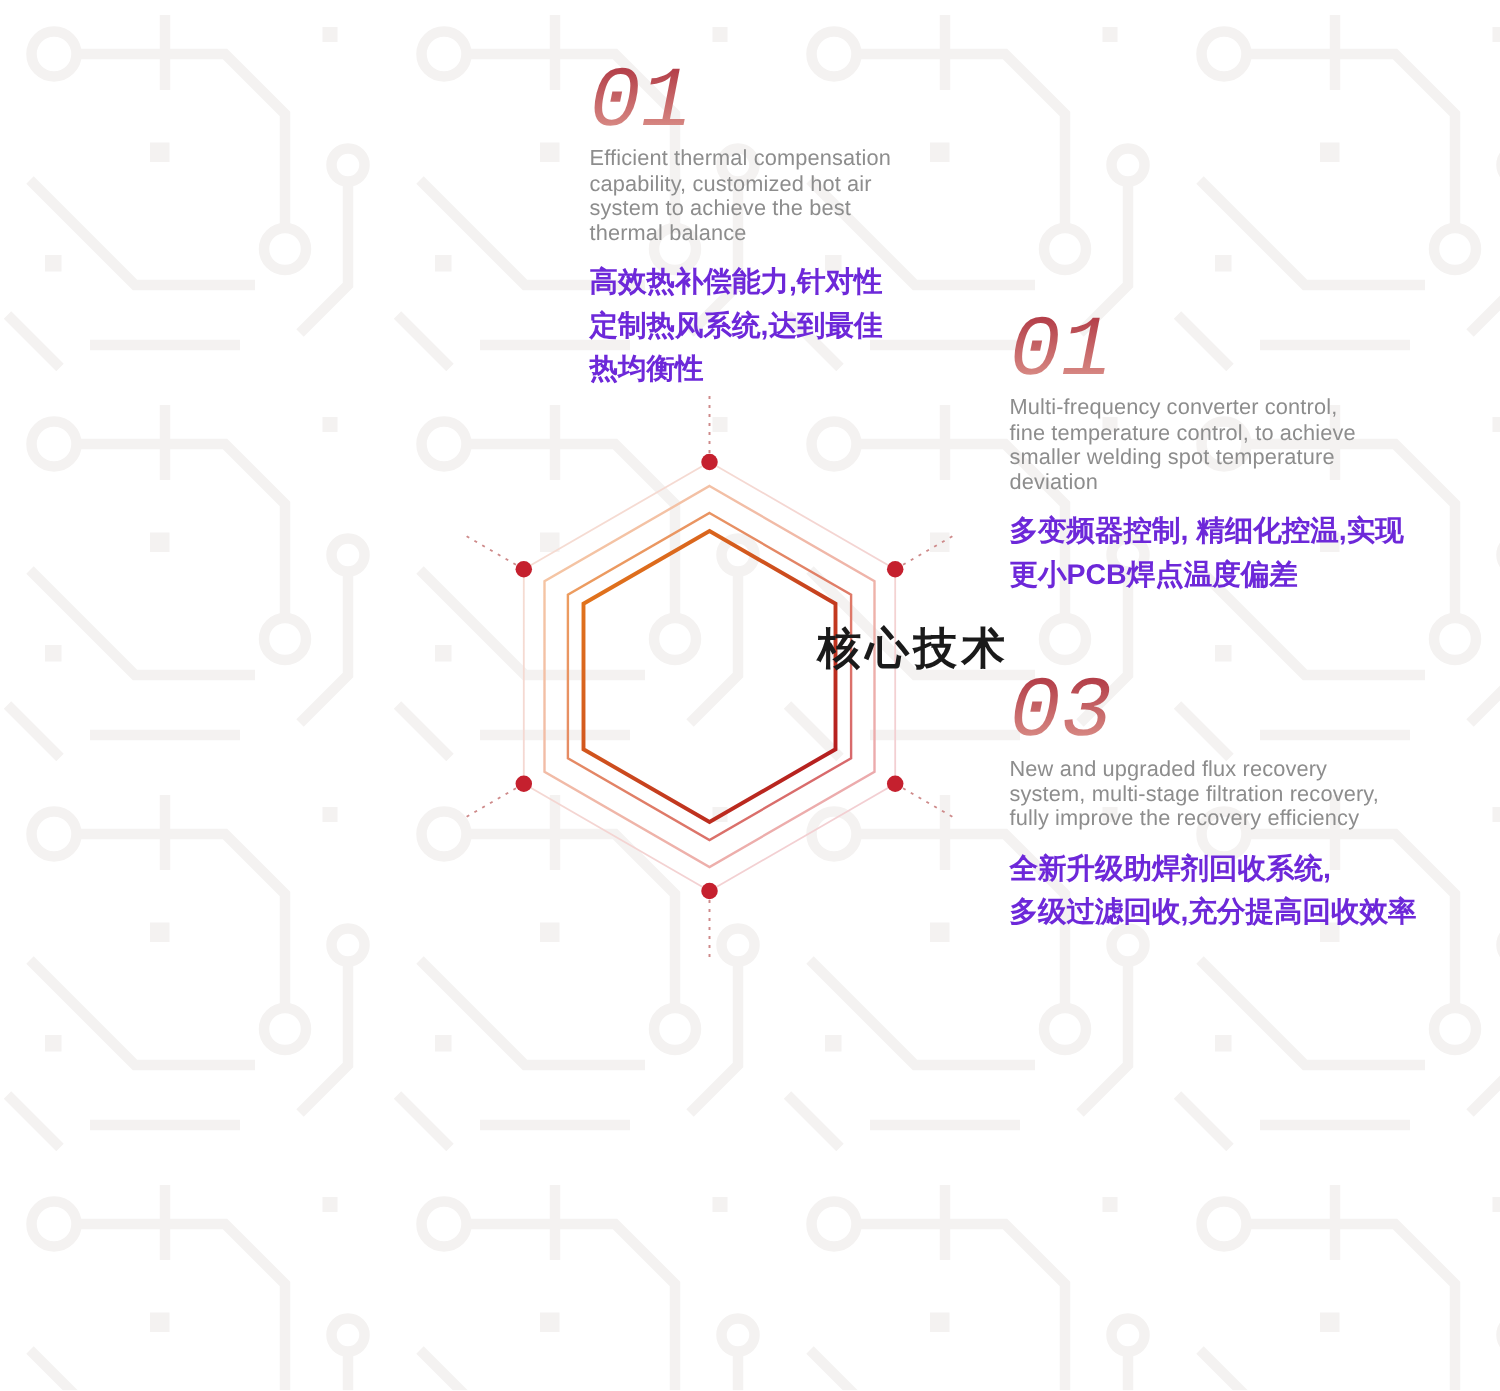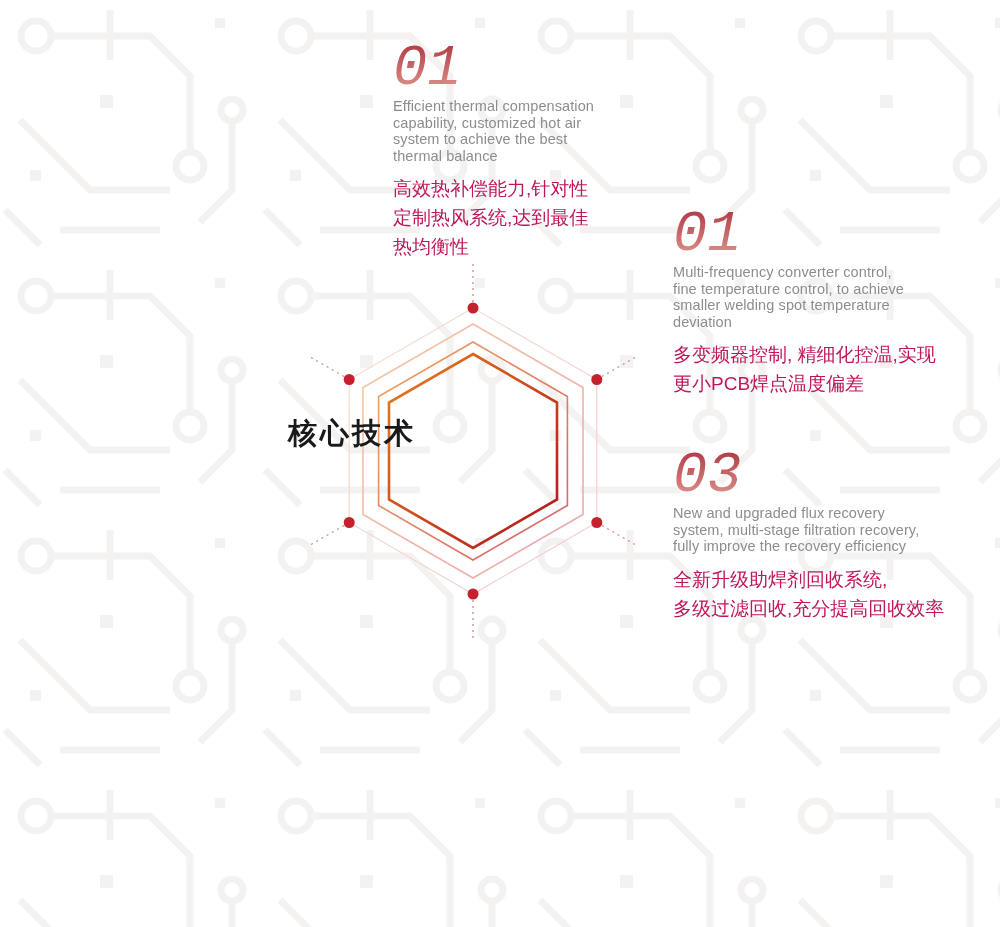--- a/index.html
+++ b/index.html
@@ -8,22 +8,22 @@
     width:1000px;height:927px;
     overflow:hidden;
     background:#ffffff;
     font-family:"Liberation Sans", sans-serif;
   }
   .bg-pattern{position:absolute;left:0;top:0;z-index:0;}
   .hex-graphic{position:absolute;left:258px;top:236px;z-index:1;}
 
   
   .center-title{
-    position:absolute;left:288px;top:419px;width:400px;
-    text-align:left;z-index:2;
+    position:absolute;left:273px;top:419px;width:400px;
+    text-align:right;z-index:2;
   }
   .center-title .cn{
     font-size:29px;color:#1a1a1a;letter-spacing:3px;font-weight:600;
     font-family:"Liberation Sans", sans-serif;
   }
   .center-title .en{
     margin-top:4px;font-size:16.5px;color:#1f1f1f;letter-spacing:0.6px;
     font-family:"Liberation Serif", serif;
   }
 
@@ -39,22 +39,22 @@
     -webkit-text-fill-color:transparent;color:#c05050;
   }
   .en{
     white-space:pre-line;
     font-size:14.5px;line-height:16.5px;color:#8d8d8d;
     letter-spacing:0.1px;
     margin:0 0 10px 0;
   }
   .cn{
     white-space:pre-line;
-    font-size:19px;line-height:29px;color:#be185d;
-    font-weight:400;
+    font-size:19px;line-height:29px;color:#6d28d9;
+    font-weight:700;
   }
   .s01{left:393px;top:44px;width:280px;}
   .s02{left:673px;top:210px;width:305px;}
   .s03{left:673px;top:451px;width:315px;}
   .s04{left:395px;top:653px;width:305px;}
   .s05{left:70px;top:492px;width:330px;}
   .s06{left:98px;top:163px;width:300px;}
 </style>
 </head>
 <body>

